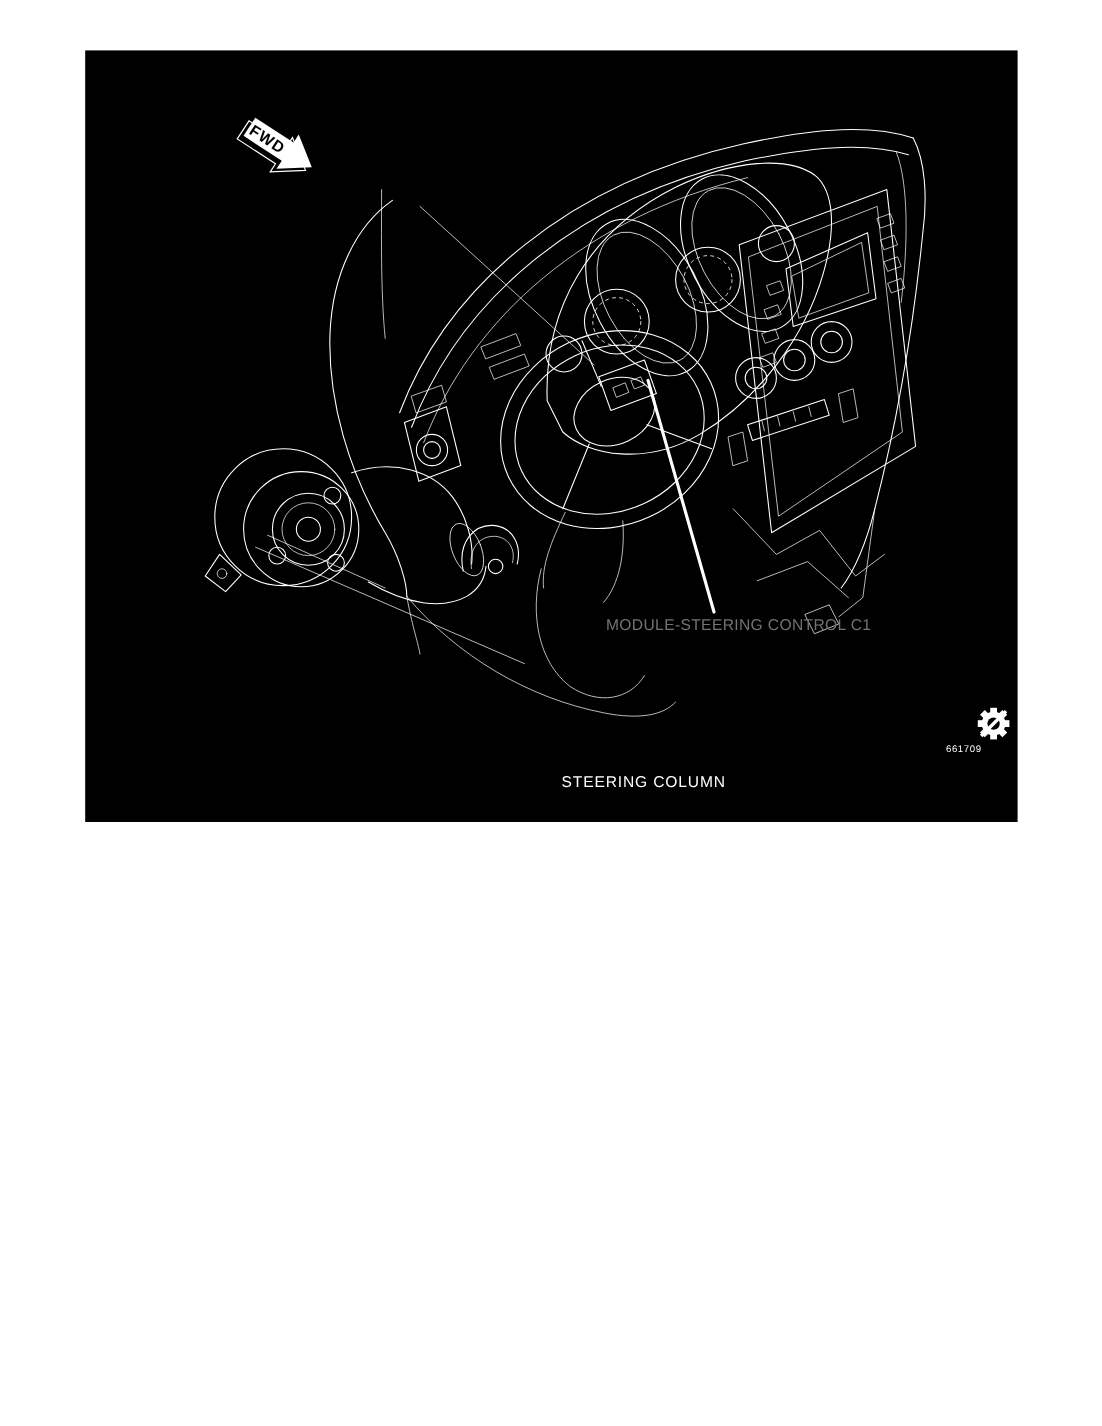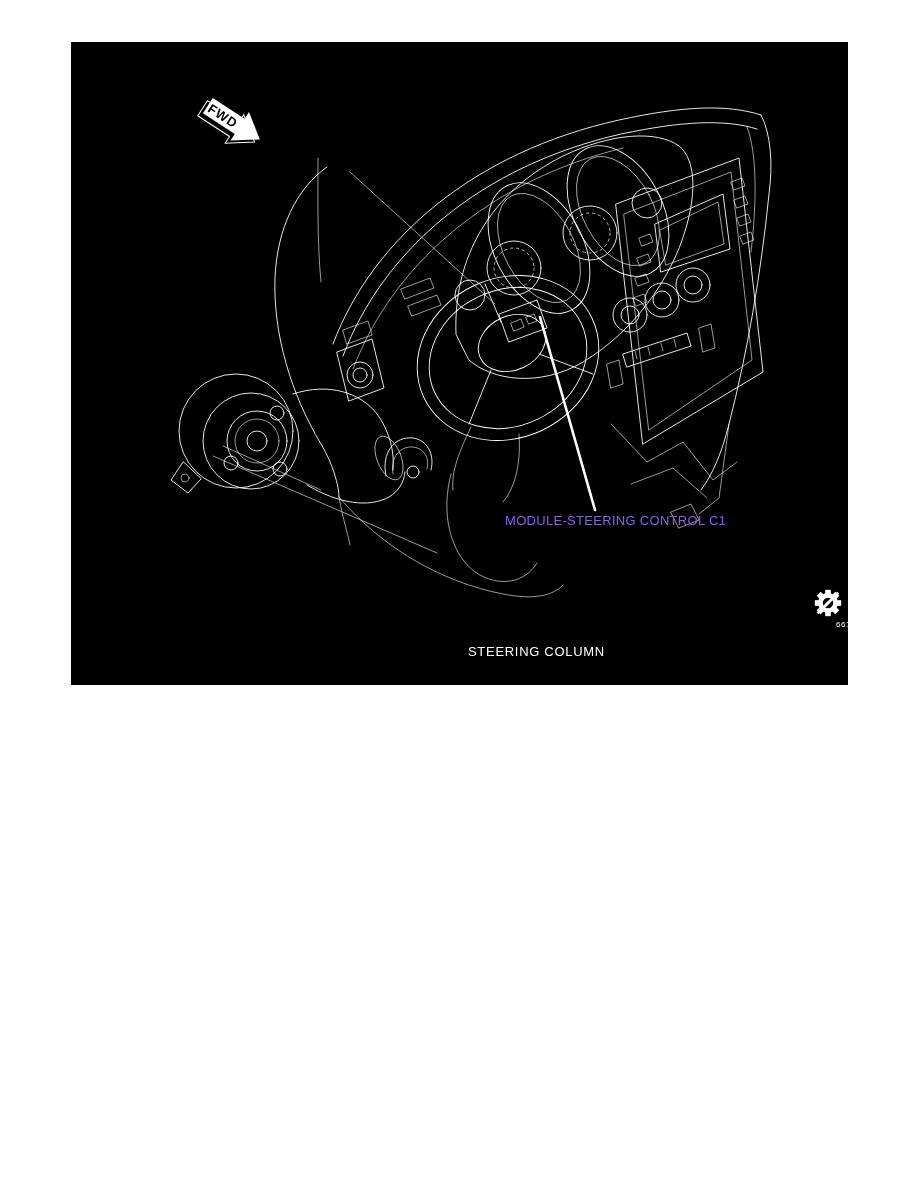--- a/index.html
+++ b/index.html
@@ -19,29 +19,29 @@
   }
   .art .thick { stroke-width:2.6; }
   .art .fine { stroke-width:0.6; }
   .art .dashed { stroke-dasharray:2.5 3.5; stroke-width:0.7; }
   .art .fillwhite { fill:#ffffff; stroke:none; }
   .fwd-text {
     font-family:"Liberation Sans", sans-serif; font-size:13px; font-weight:bold;
     fill:#000000; letter-spacing:1px;
   }
   .callout-label {
-    position:absolute; left:434px; top:471px; color:#8b5cf6;
+    position:absolute; left:434px; top:471px; color:#737373;
     font-size:13px; letter-spacing:0.3px; white-space:nowrap;
   }
   .figure-caption {
     position:absolute; left:353px; top:602px; color:#ffffff;
     font-size:13px; letter-spacing:0.7px; white-space:nowrap;margin-left:44px;
   }
   .figure-number {
-    position:absolute; left:765px; top:578px; width:52px; text-align:left;
+    position:absolute; left:695px; top:578px; width:52px; text-align:right;
     color:#ffffff; font-size:8px; letter-spacing:0.5px;
   }
   .gear-icon { position:absolute; left:741px; top:545px; width:32px; height:32px; }
 </style>
 </head>
 <body>
 
 <div class="page">
   <div class="figure-panel">
 

